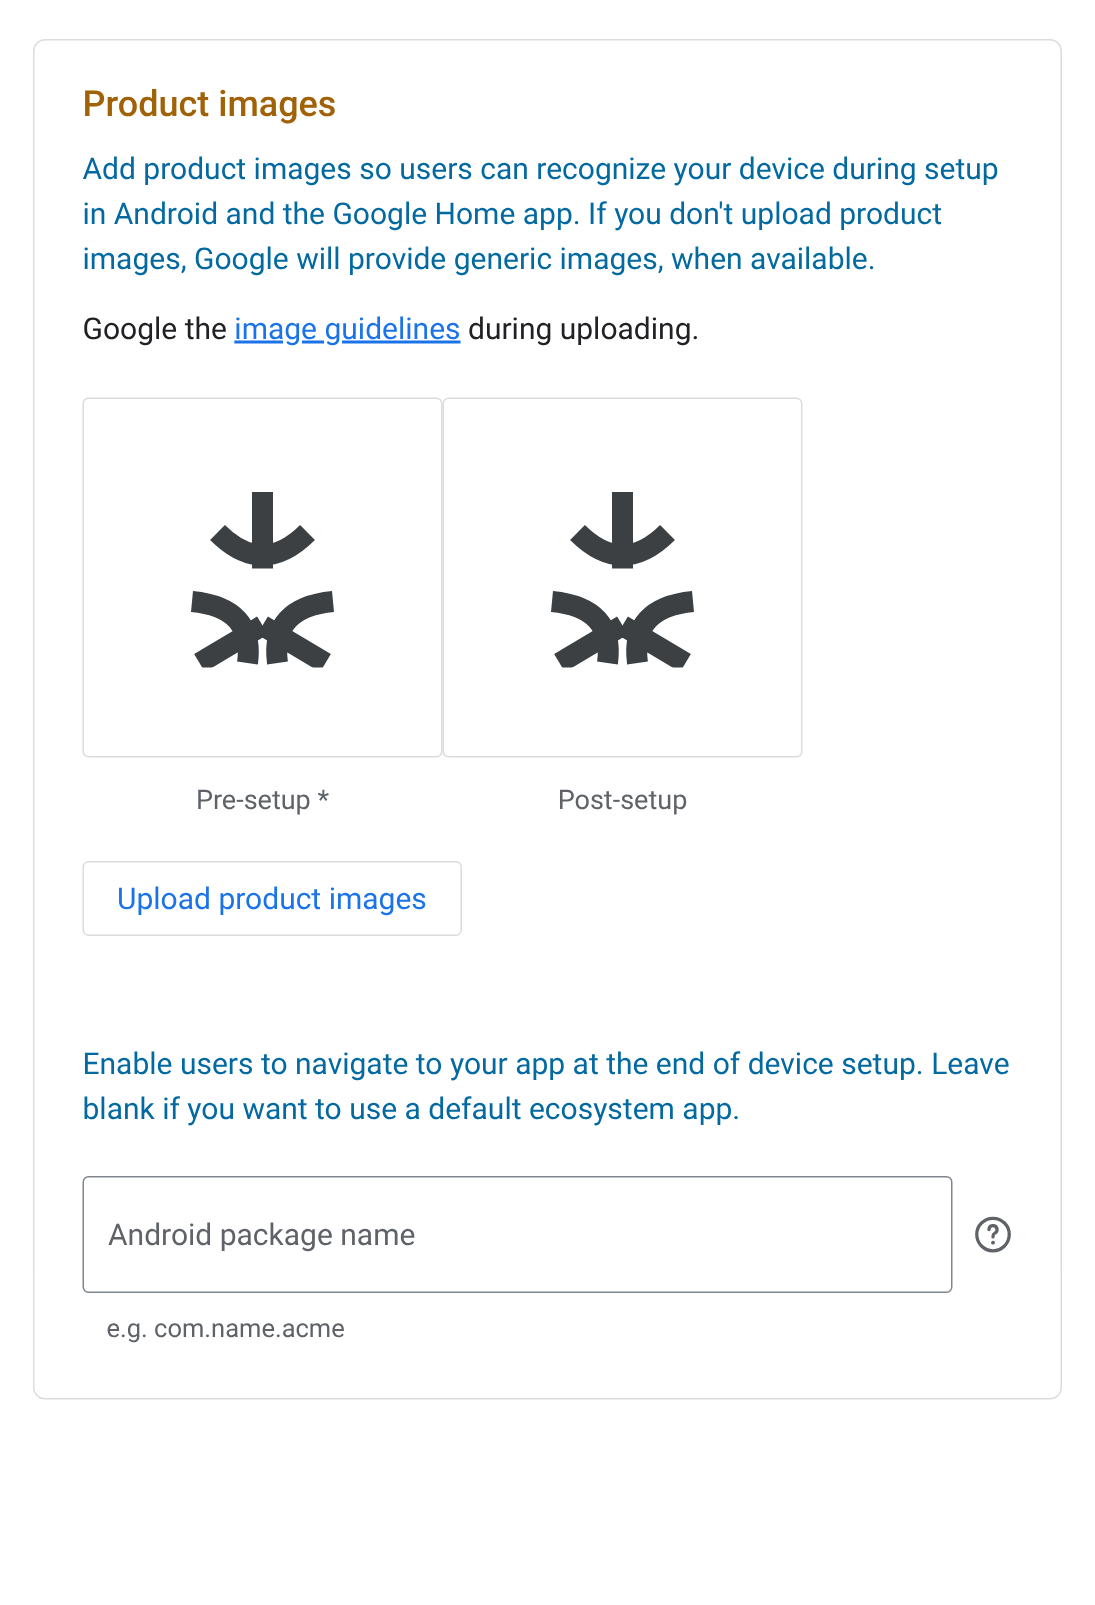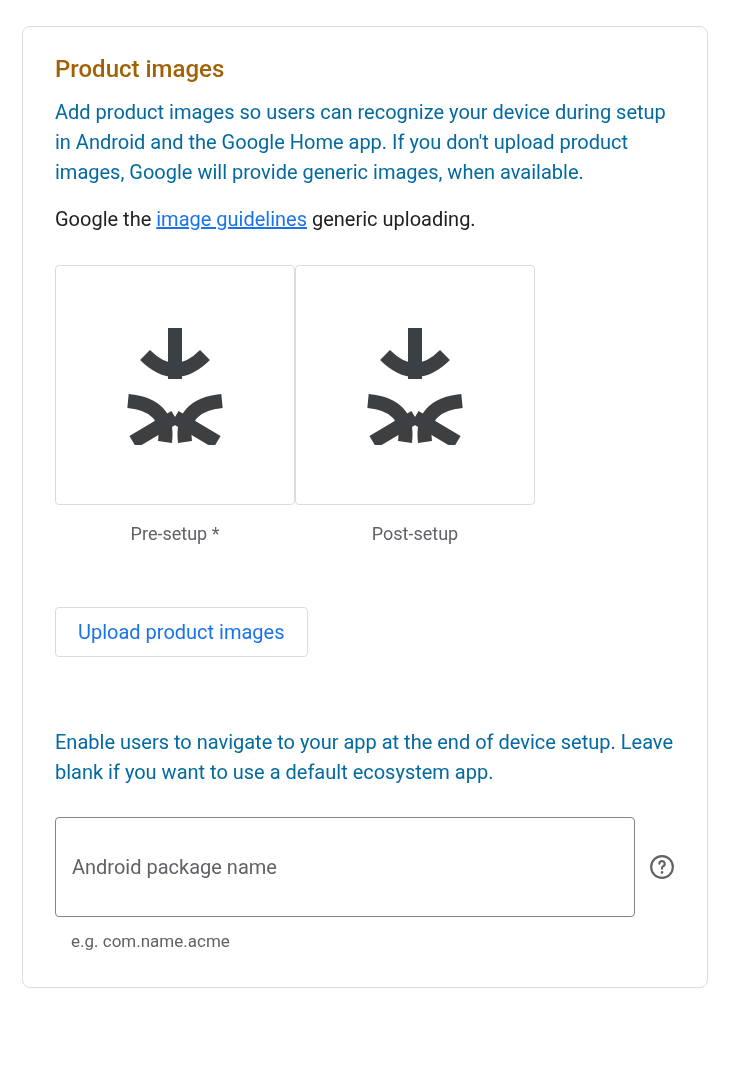--- a/index.html
+++ b/index.html
@@ -66,38 +66,37 @@
     .upload-btn {
       display: inline-block;
       border: 1px solid #dadce0;
       border-radius: 4px;
       padding: 12px 22px;
       font-size: 20px;
       color: #1a73e8;
       background: #fff;
       cursor: pointer;
       font-family: inherit;
-      margin-top: 33px;
     }
     .section2 {
       margin-top: 70px;
     }
     .input-row {
       display: flex;
       align-items: center;
       gap: 14px;
       margin-top: 30px;
     }
     .text-field {
       flex: 1;
       position: relative;
     }
     .text-input {
       width: 100%;
-      height: 100px;
+      height: 78px;
       border: 1px solid #80868b;
       border-radius: 4px;
       padding: 0 16px;
       font-size: 20px;
       font-family: inherit;
       color: #202124;
       background: #fff;
     }
     .text-input::placeholder {
       color: #5f6368;
@@ -116,21 +115,21 @@
     }
   </style>
 </head>
 <body>
 
 <div class="card">
 
   <h2 class="section-title">Product images</h2>
   <p class="section-desc">Add product images so users can recognize your device during setup in Android and the Google Home app. If you don't upload product images, Google will provide generic images, when available.</p>
   <p class="review-line">
-    <span>Google the </span><a class="link">image guidelines</a><span> generic uploading.</span>
+    <span>Google the </span><a class="link">image guidelines</a><span> during uploading.</span>
   </p>
 
   <div class="image-row">
     <div class="image-tile">
       <div class="image-box">
         <svg class="matter-icon" viewBox="0 0 130 120">
           <g fill="none" stroke="#3c4043" stroke-width="14" stroke-linecap="butt">
             <path d="M65 3 L65 54"></path>
             <path d="M35 30 Q65 60 95 30"></path>
             <path d="M23 117 L65 92"></path>

